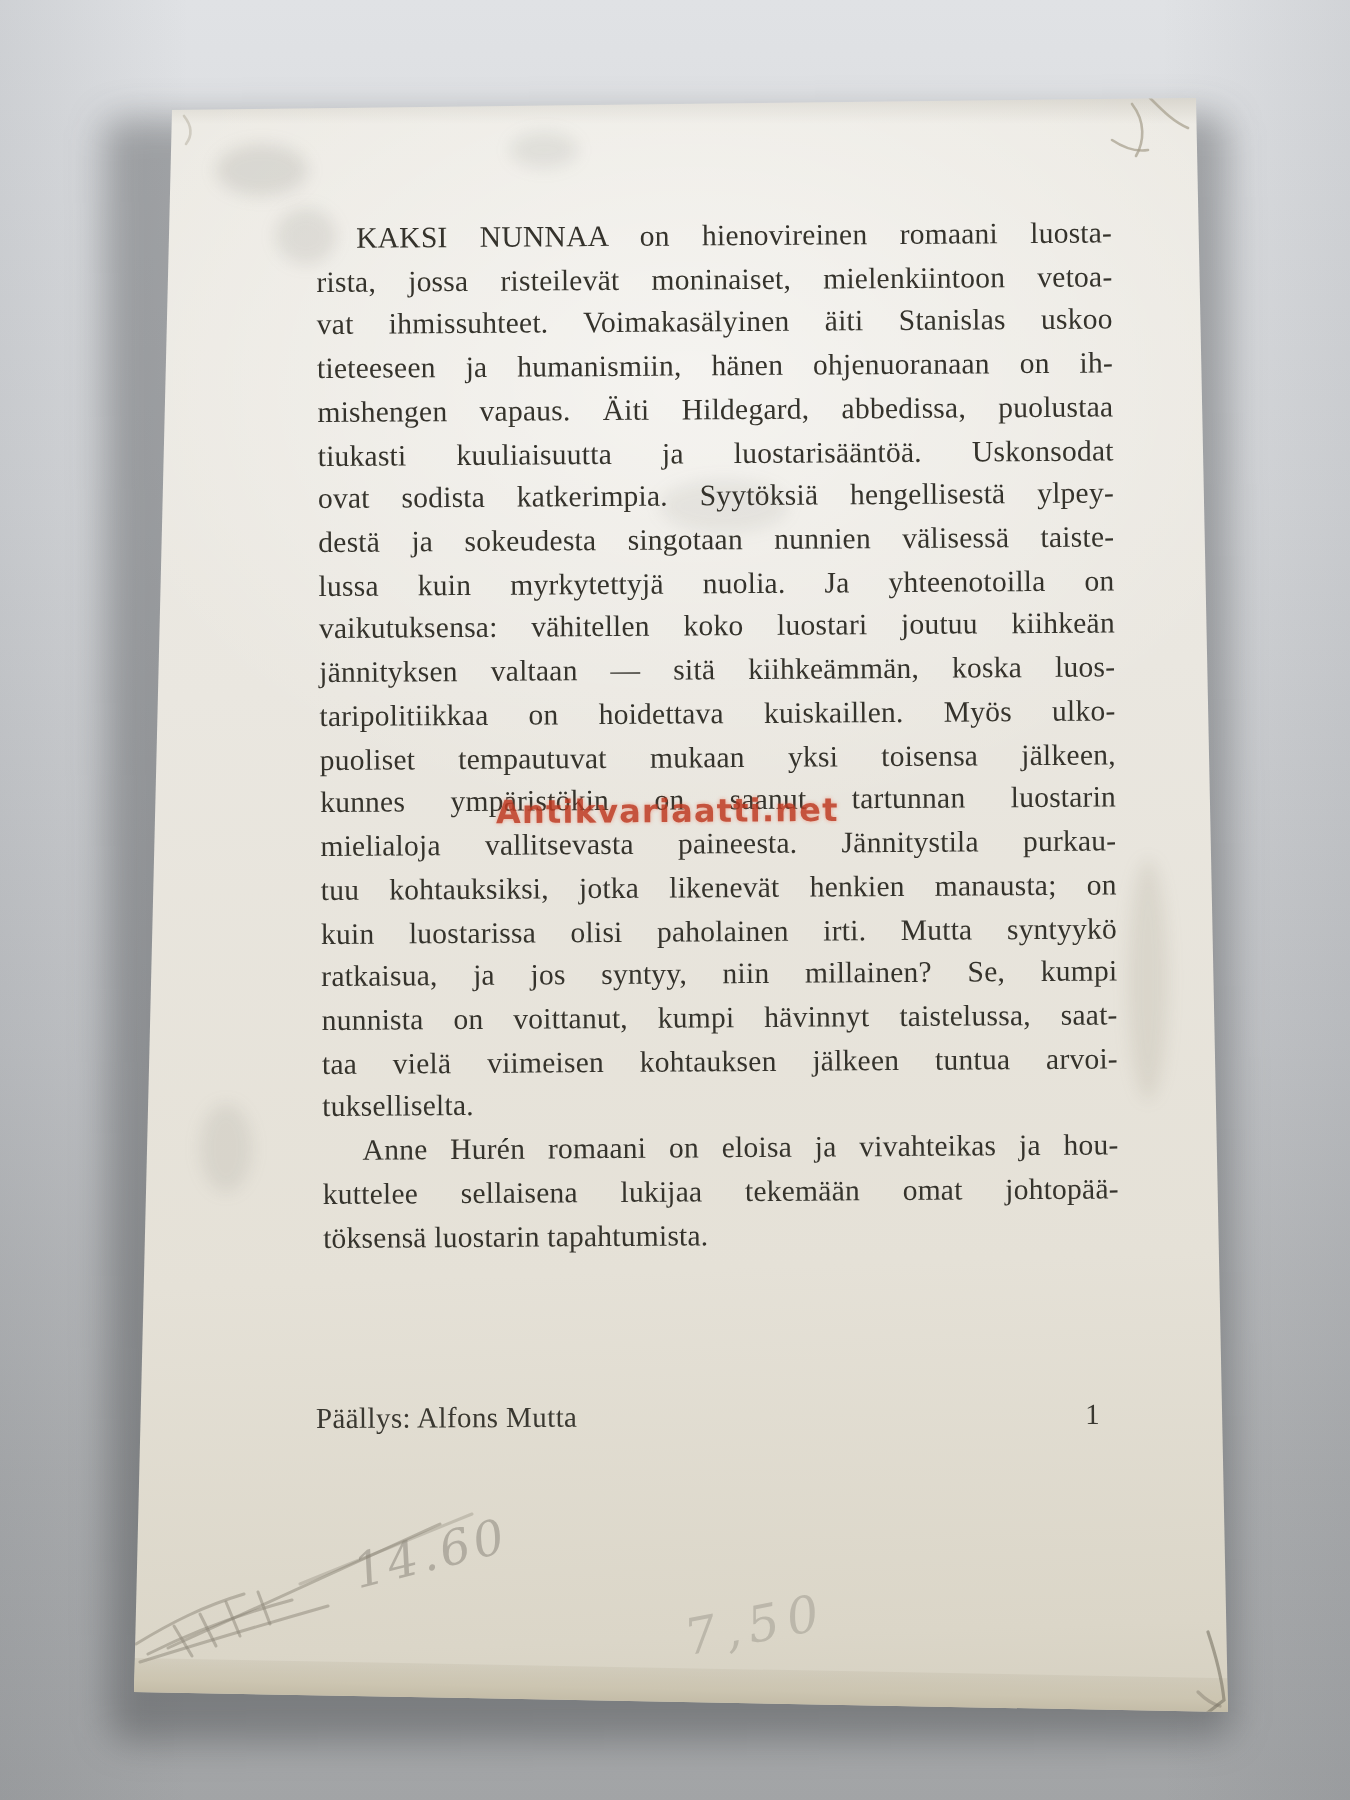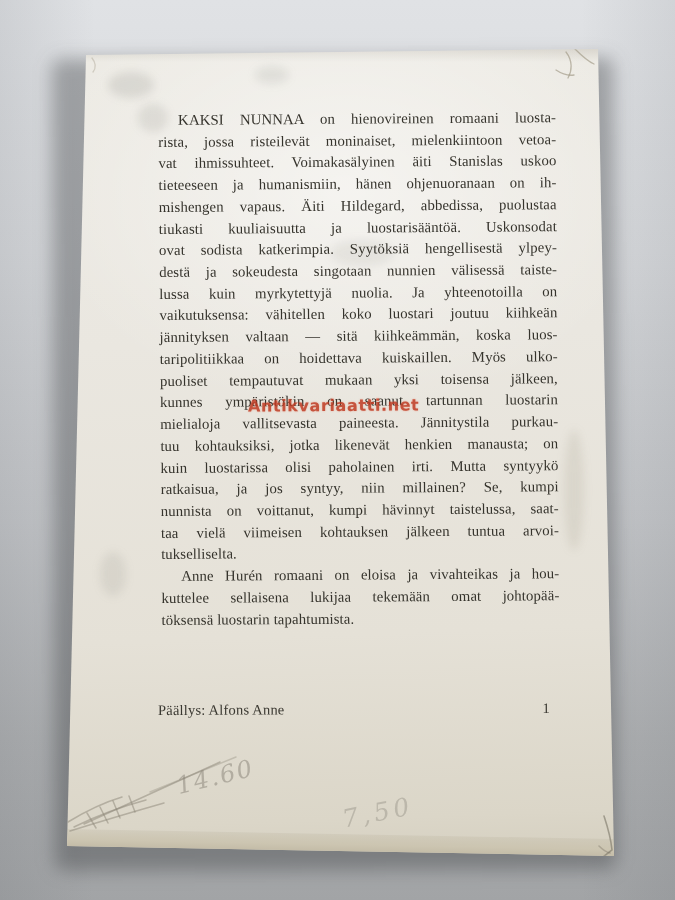--- a/index.html
+++ b/index.html
@@ -104,21 +104,21 @@
       <div class="ln">ratkaisua, ja jos syntyy, niin millainen? Se, kumpi</div>
       <div class="ln">nunnista on voittanut, kumpi hävinnyt taistelussa, saat-</div>
       <div class="ln">taa vielä viimeisen kohtauksen jälkeen tuntua arvoi-</div>
       <div class="ln endp">tukselliselta.</div>
       <div class="ln indent">Anne Hurén romaani on eloisa ja vivahteikas ja hou-</div>
       <div class="ln">kuttelee sellaisena lukijaa tekemään omat johtopää-</div>
       <div class="ln endp">töksensä luostarin tapahtumista.</div>
     </div>
 
     <div class="credit">
-      <span>Päällys: Alfons Anne</span>
+      <span>Päällys: Alfons Mutta</span>
       <span>1</span>
     </div>
 
     <span class="pencil-old">14.60</span>
     <span class="pencil-new">7,50</span>
 
     <svg class="marks" width="675" height="900" viewBox="0 0 675 900">
       <g fill="none" stroke="#8b8678" stroke-opacity=".5" stroke-width="1.5" stroke-linecap="round">
         <path d="M68 822 C 86 811, 102 803, 122 797"></path>
         <path d="M74 827 C 96 816, 120 807, 146 800"></path>

